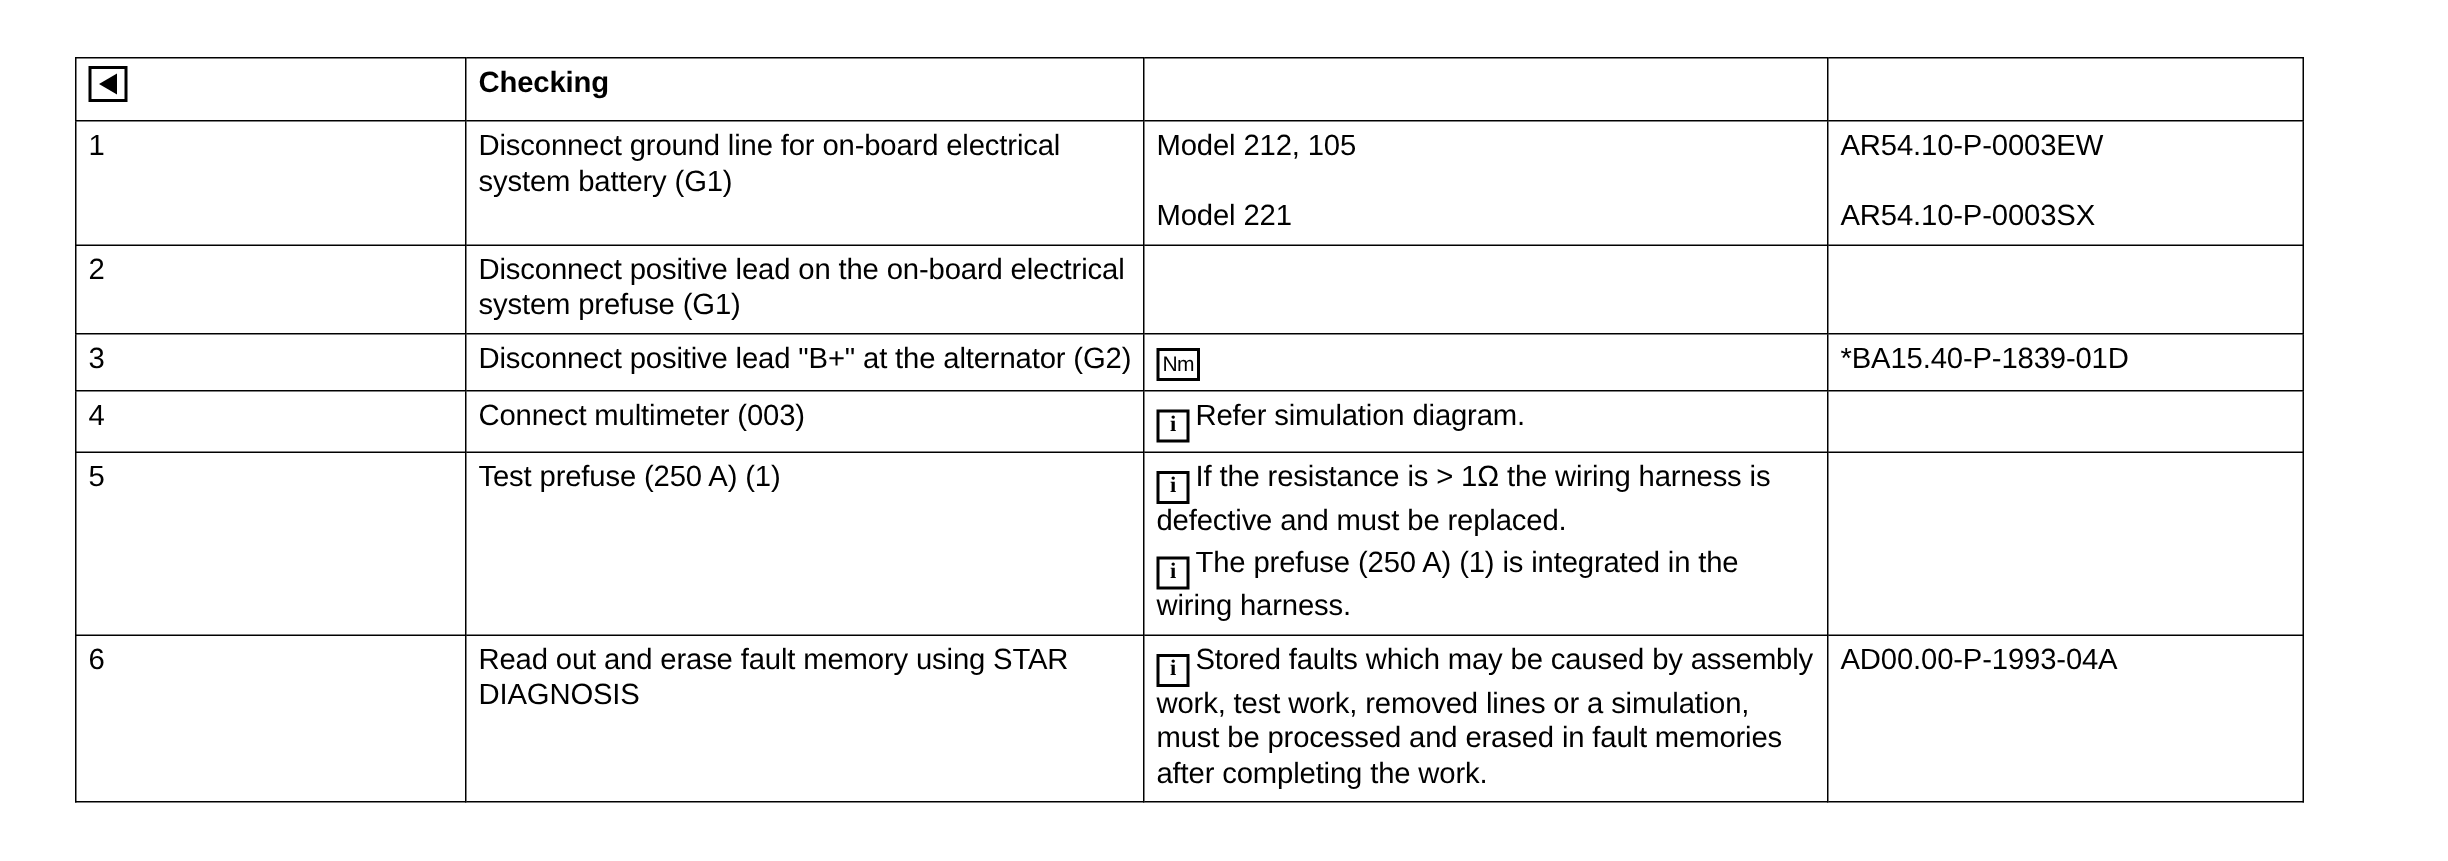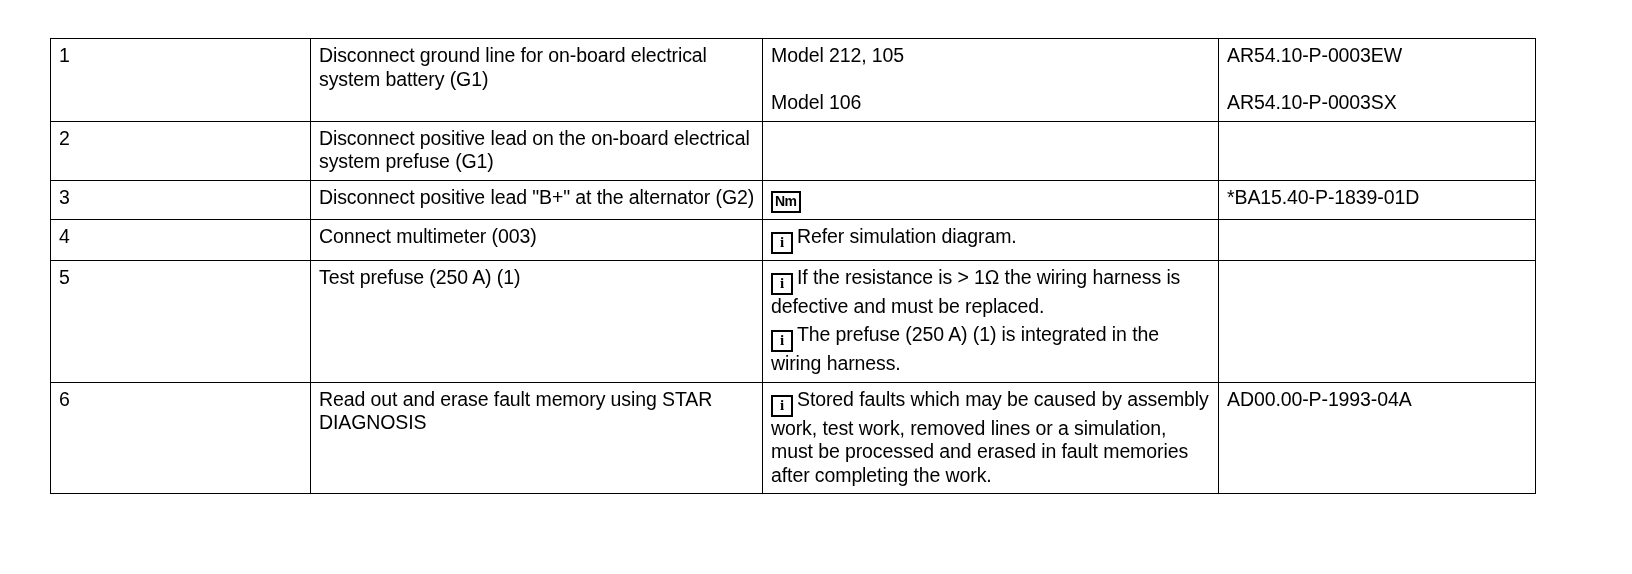--- a/index.html
+++ b/index.html
@@ -70,21 +70,21 @@
     width: 0;
     height: 0;
     border-top: 7px solid transparent;
     border-bottom: 7px solid transparent;
     border-right: 12px solid #000000;
   }
   .icon-nm {
     height: 22px;
     padding: 0 2px;
     font-size: 14px;
-    font-weight: bold;
+    font-weight: normal;
     line-height: 17px;
     text-align: center;
     letter-spacing: -0.5px;
     vertical-align: -2px;
   }
   .icon-info {
     width: 22px;
     height: 22px;
     font-size: 15px;
     font-weight: bold;
@@ -107,32 +107,46 @@
 
   <table class="proc">
     <colgroup>
       <col class="c-step">
       <col class="c-oper">
       <col class="c-note">
       <col class="c-ref">
     </colgroup>
     <tbody>
 
+      <tr class="hdr-row">
+        <td>
+          <span class="icon-box icon-back"></span>
+        </td>
+        <td>
+          <span class="hdr-title">Checking</span>
+        </td>
+        <td>
+          <span class="hdr-title"></span>
+        </td>
+        <td>
+          <span class="hdr-title"></span>
+        </td>
+      </tr>
 
       <tr>
         <td>
           <span class="cell-text">1</span>
         </td>
         <td>
           <span class="cell-text">Disconnect ground line for on-board electrical system battery (G1)</span>
         </td>
         <td>
           <span class="note-para">Model 212, 105</span>
           <span class="blank-line"></span>
-          <span class="note-para">Model 106</span>
+          <span class="note-para">Model 221</span>
         </td>
         <td>
           <span class="note-para">AR54.10-P-0003EW</span>
           <span class="blank-line"></span>
           <span class="note-para">AR54.10-P-0003SX</span>
         </td>
       </tr>
 
       <tr>
         <td>

